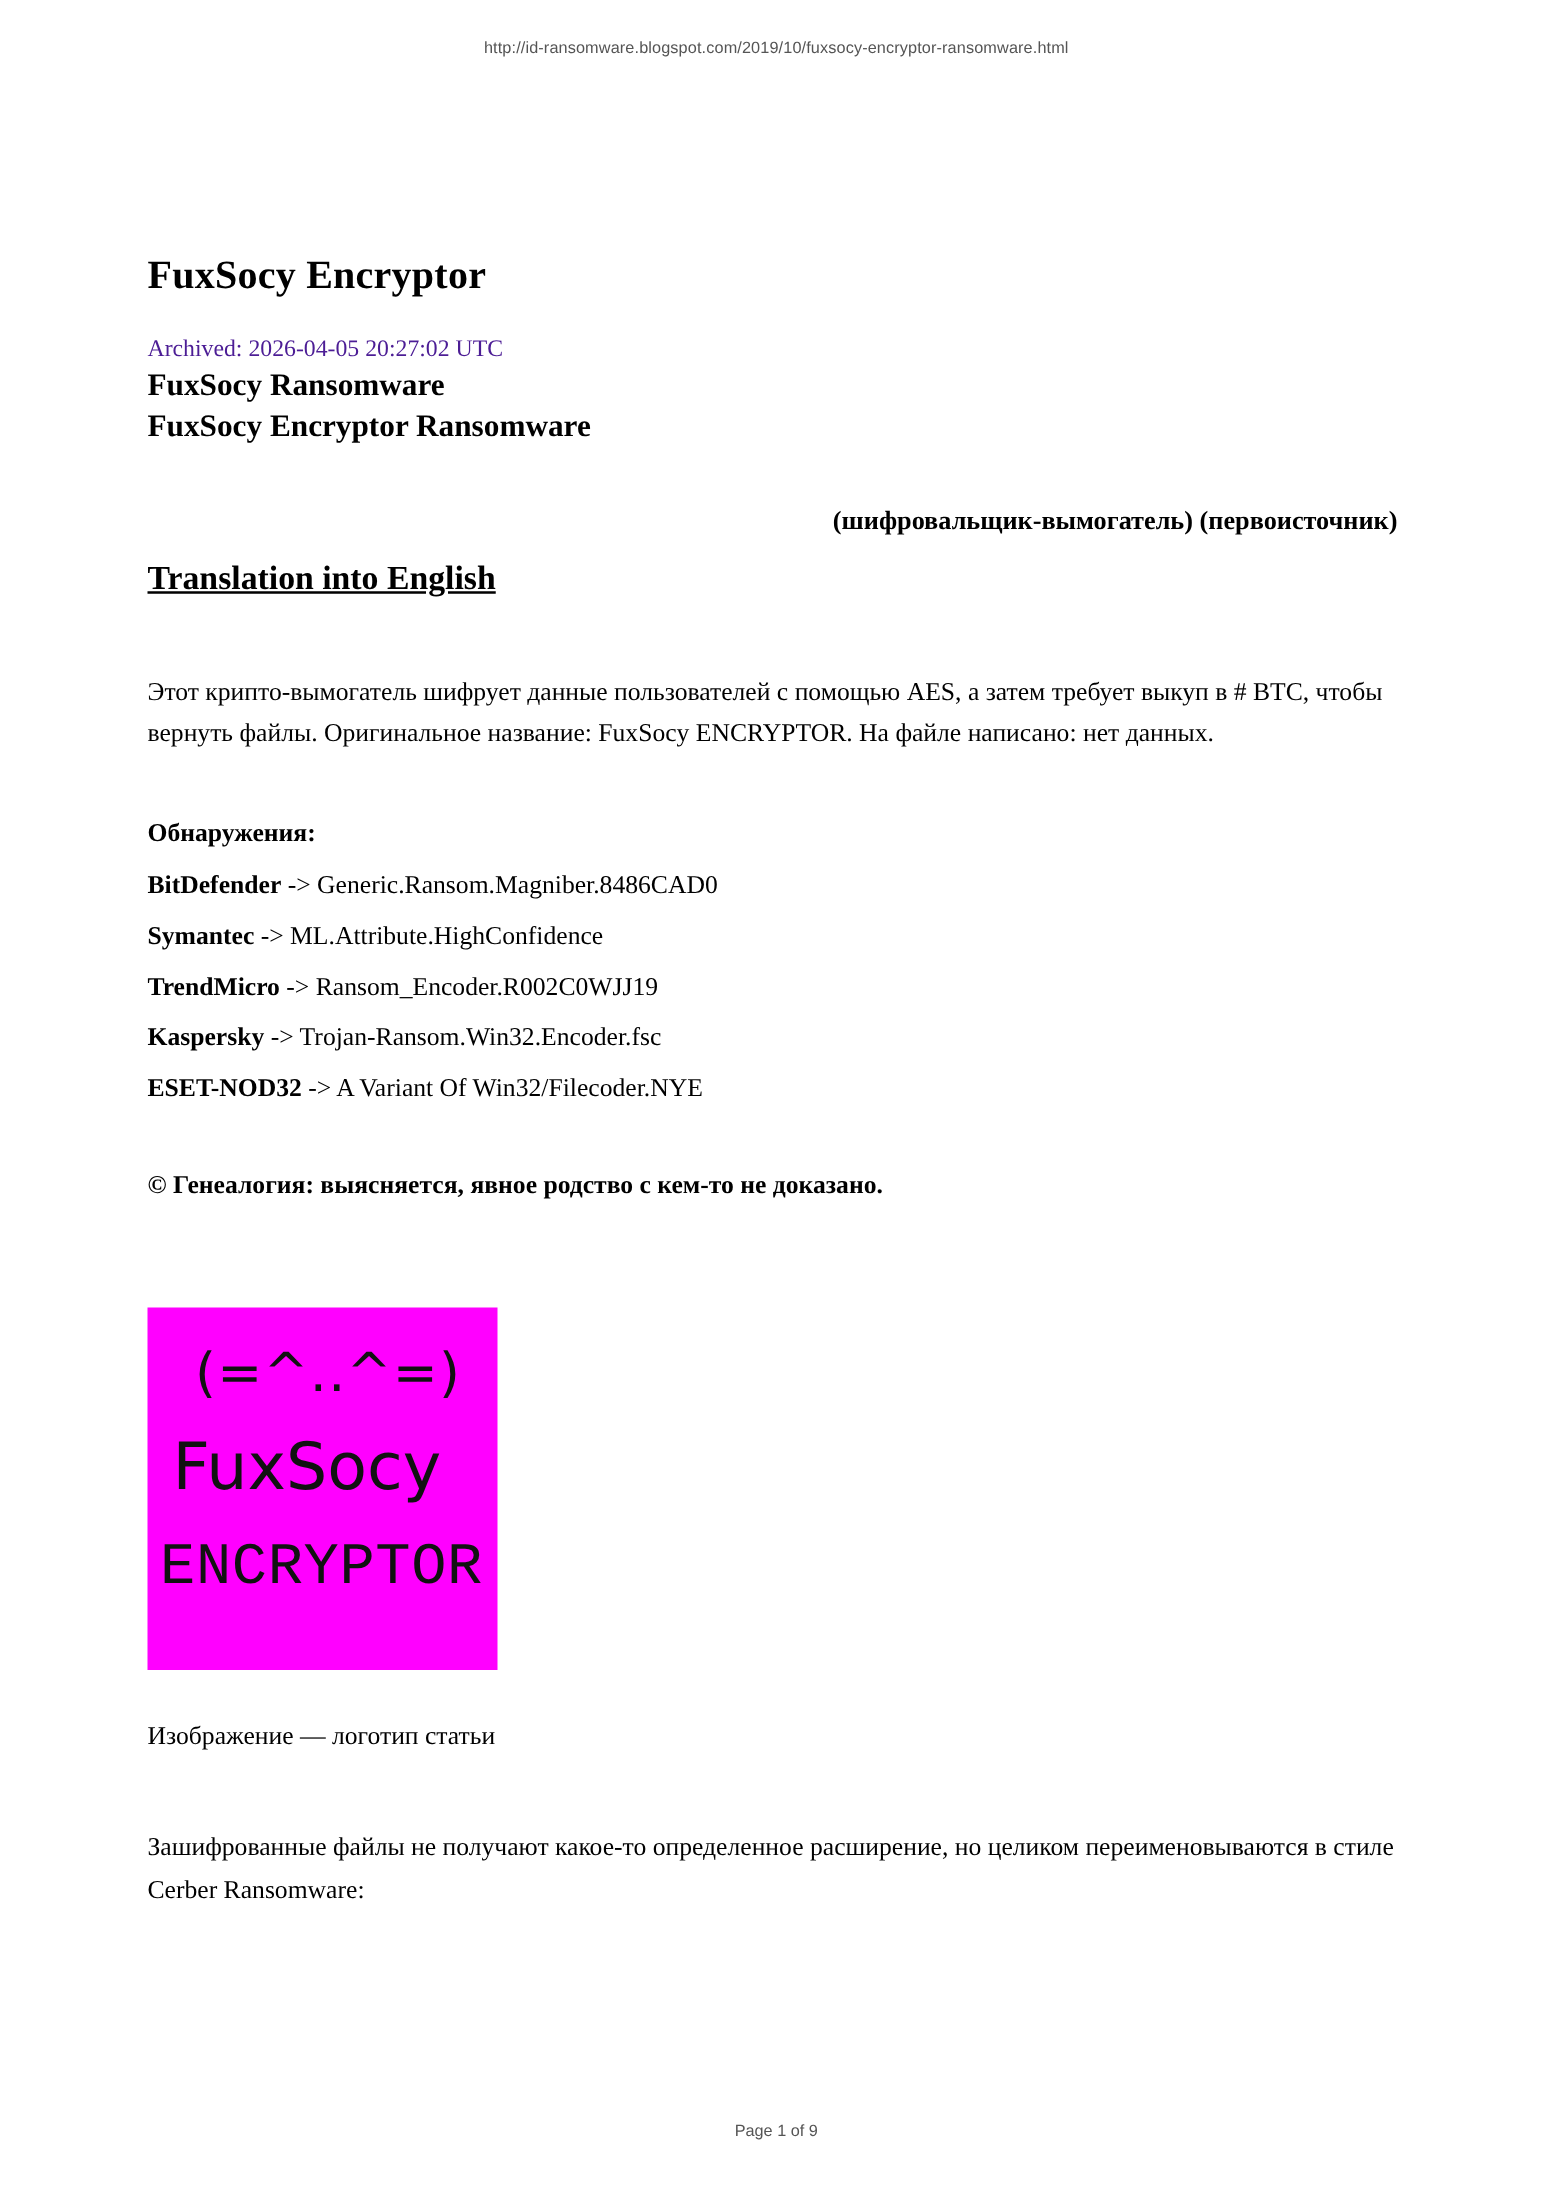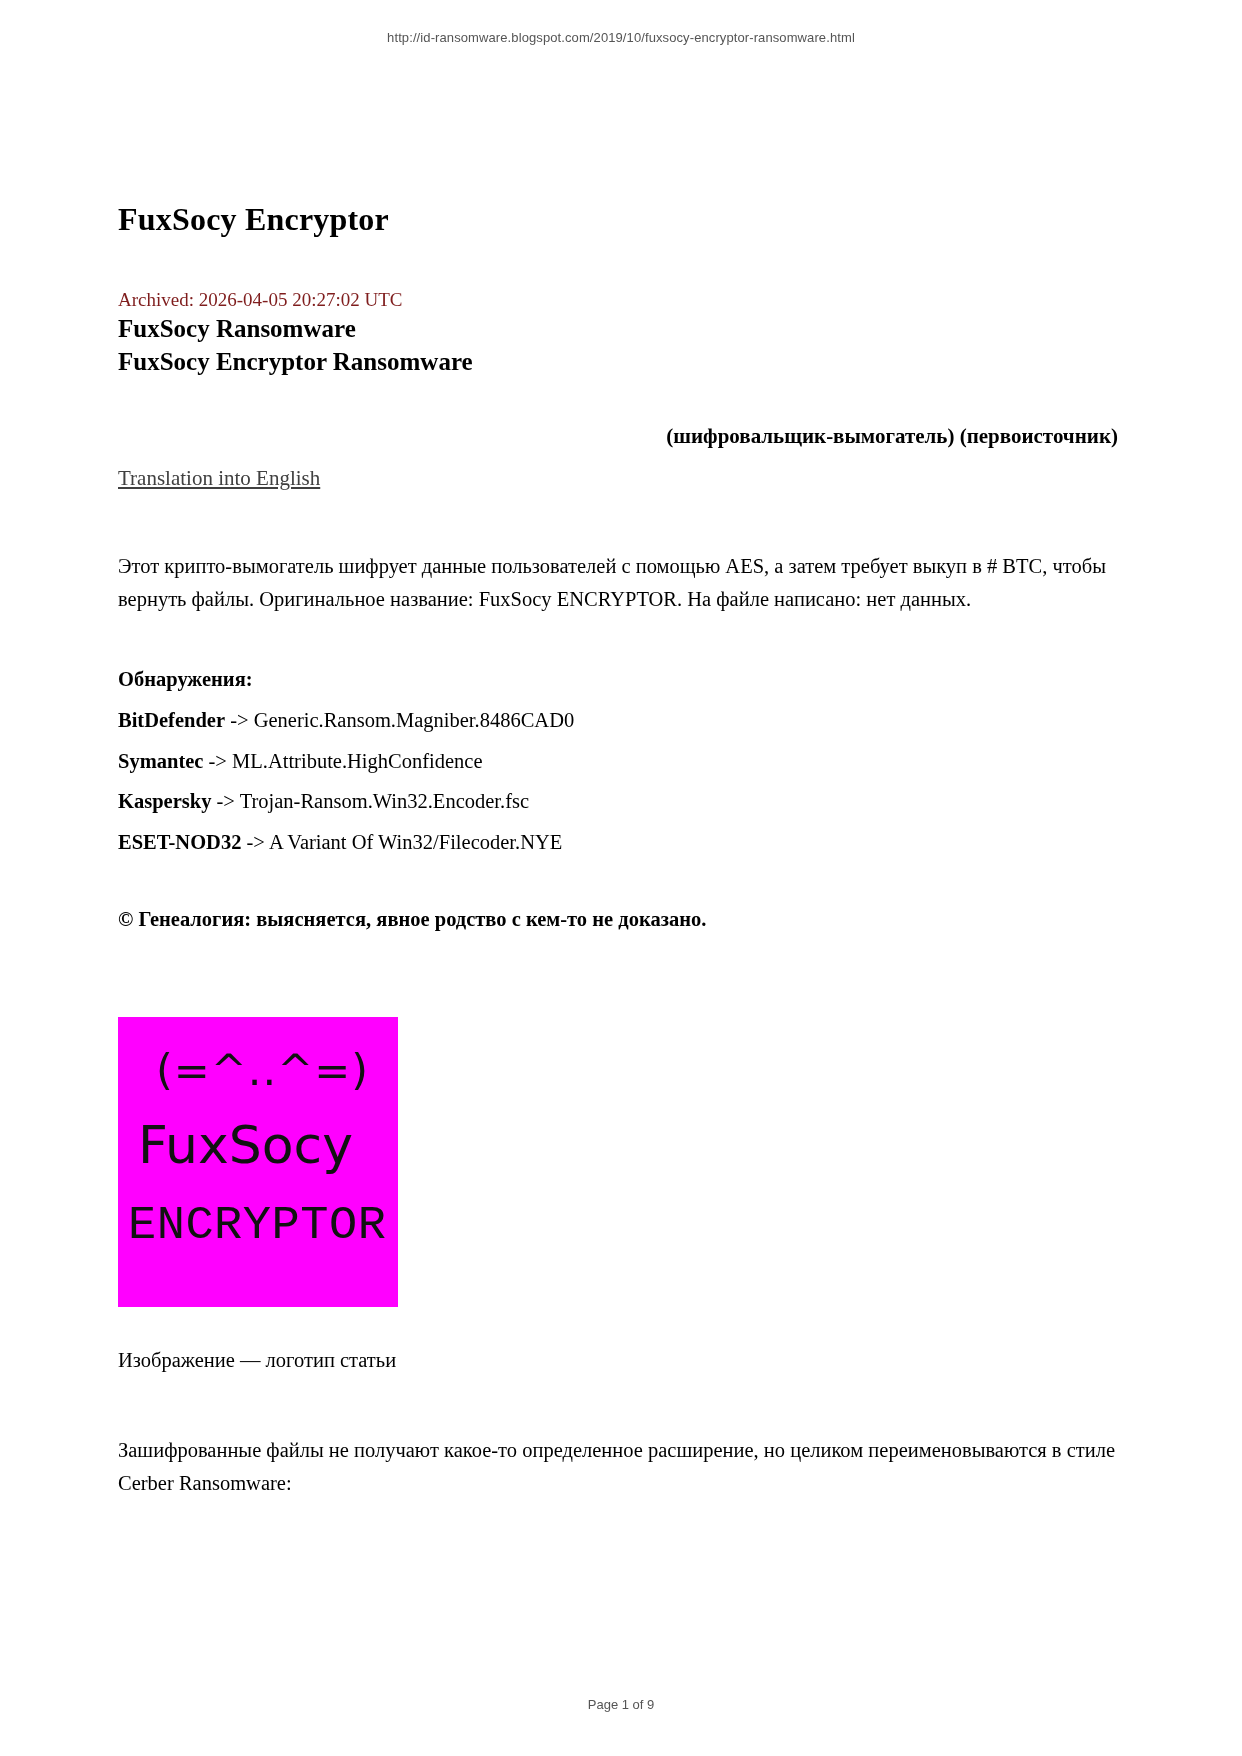--- a/index.html
+++ b/index.html
@@ -41,44 +41,44 @@
   }
   h1.doc-title {
     font-size: 32px;
     font-weight: bold;
     margin: 0 0 0 0;
     line-height: 1.2;
     letter-spacing: 0.2px;
   }
   .archived {
     font-size: 19px;
-    color: #7f1d1d;
-    margin-top: 50px;
+    color: #4c1d95;
+    margin-top: 30px;
     line-height: 1.3;
   }
   h2.sec {
     font-size: 25px;
     font-weight: bold;
     margin: 0;
     line-height: 1.3;
   }
   .sec-1 { margin-top: 42px; }
   .sec-2 { margin-top: 42px; }
   .subtitle-ru {
     font-size: 21px;
     font-weight: bold;
     margin-top: 44px;
     line-height: 1.35;
     text-align: right;
   }
   .translation-link {
     display: inline-block;
-    font-size: 21px;
-    font-weight: normal;
-    color: #404040;
+    font-size: 27px;
+    font-weight: bold;
+    color: #000000;
     text-decoration: underline;
     margin-top: 14px;
     line-height: 1.35;
     cursor: pointer;
   }
   .para {
     font-size: 20.5px;
     line-height: 1.62;
     margin-top: 57px;
     text-align: left;
@@ -185,20 +185,23 @@
 
     <div class="detections-title">Обнаружения:</div>
 
     <div class="det-line">
       <span class="vendor">BitDefender</span><span> -&gt; </span><span>Generic.Ransom.Magniber.8486CAD0</span>
     </div>
     <div class="det-line">
       <span class="vendor">Symantec</span><span> -&gt; </span><span>ML.Attribute.HighConfidence</span>
     </div>
     <div class="det-line">
+      <span class="vendor">TrendMicro</span><span> -&gt; </span><span>Ransom_Encoder.R002C0WJJ19</span>
+    </div>
+    <div class="det-line">
       <span class="vendor">Kaspersky</span><span> -&gt; </span><span>Trojan-Ransom.Win32.Encoder.fsc</span>
     </div>
     <div class="det-line">
       <span class="vendor">ESET-NOD32</span><span> -&gt; </span><span>A Variant Of Win32/Filecoder.NYE</span>
     </div>
 
     <div class="genealogy">© Генеалогия: выясняется, явное родство с кем-то не доказано.</div>
 
     <div class="logo-box">
       <div class="logo-ascii">(=^..^=)</div>

